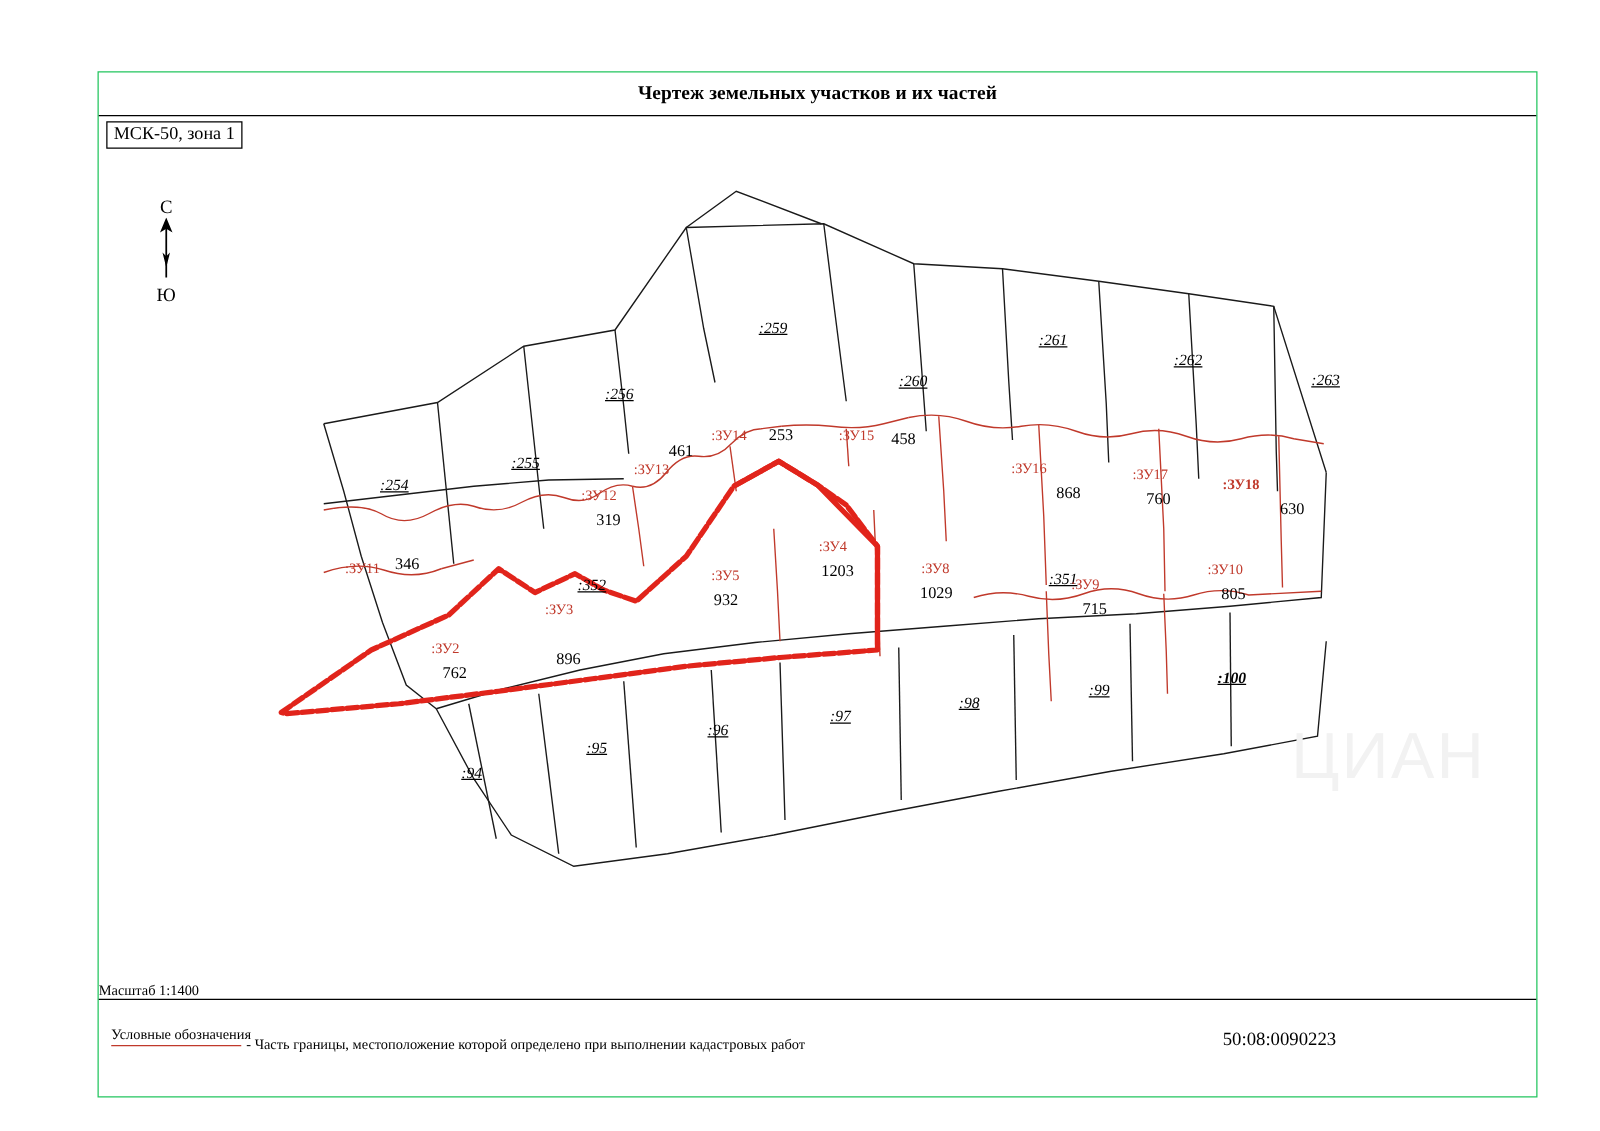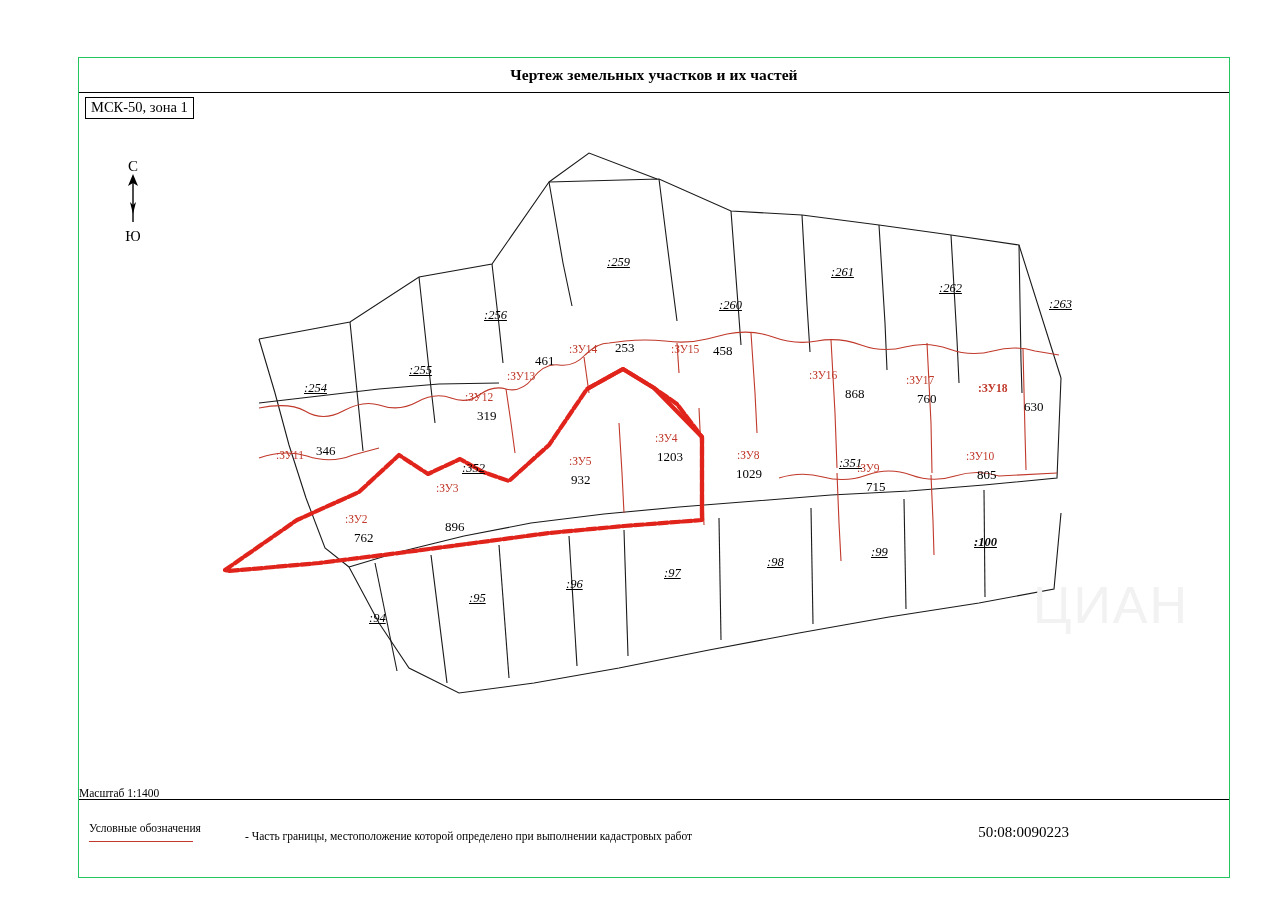--- a/index.html
+++ b/index.html
@@ -105,22 +105,21 @@
     left: 10px;
     top: 22px;
     font-size: 11.5px;
     text-align: right;
   }
   #legend-row {
     position: absolute;
     left: 10px;
     top: 30px;
     display: flex;
-    align-items: flex-end;
-    gap: 48px;
+    align-items: center;
   }
   #legend-line {
     width: 104px;
     height: 0;
     border-top: 1px solid #c0392b;
     margin-right: 4px;
   }
   #legend-caption {
     font-size: 11.5px;
   }

